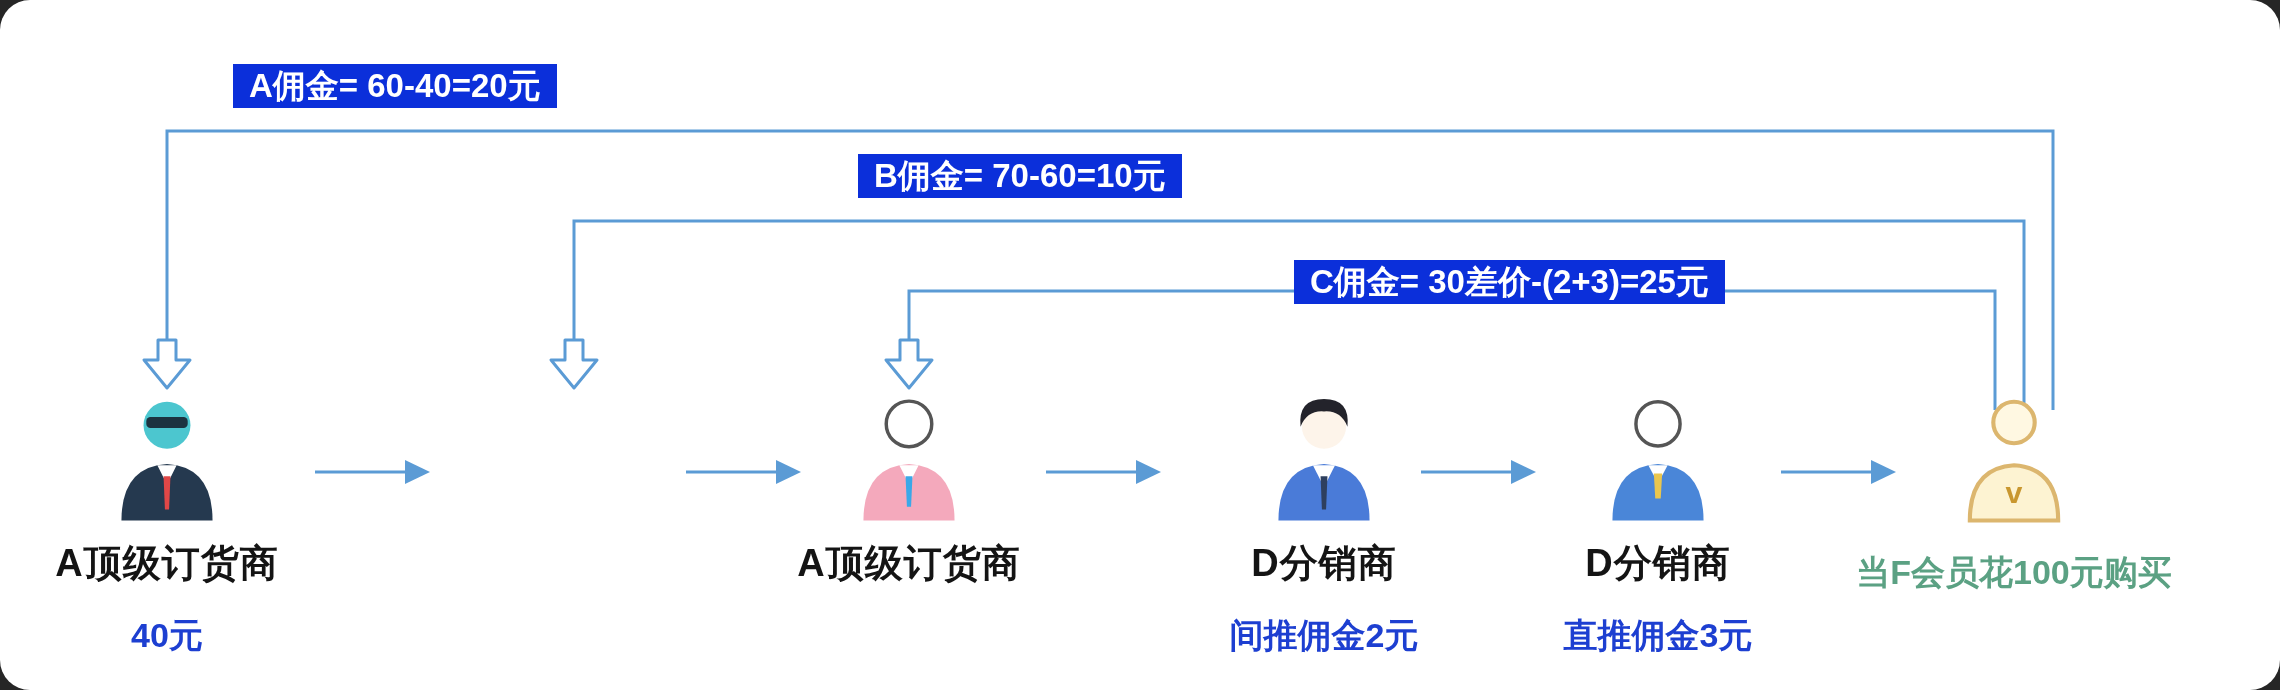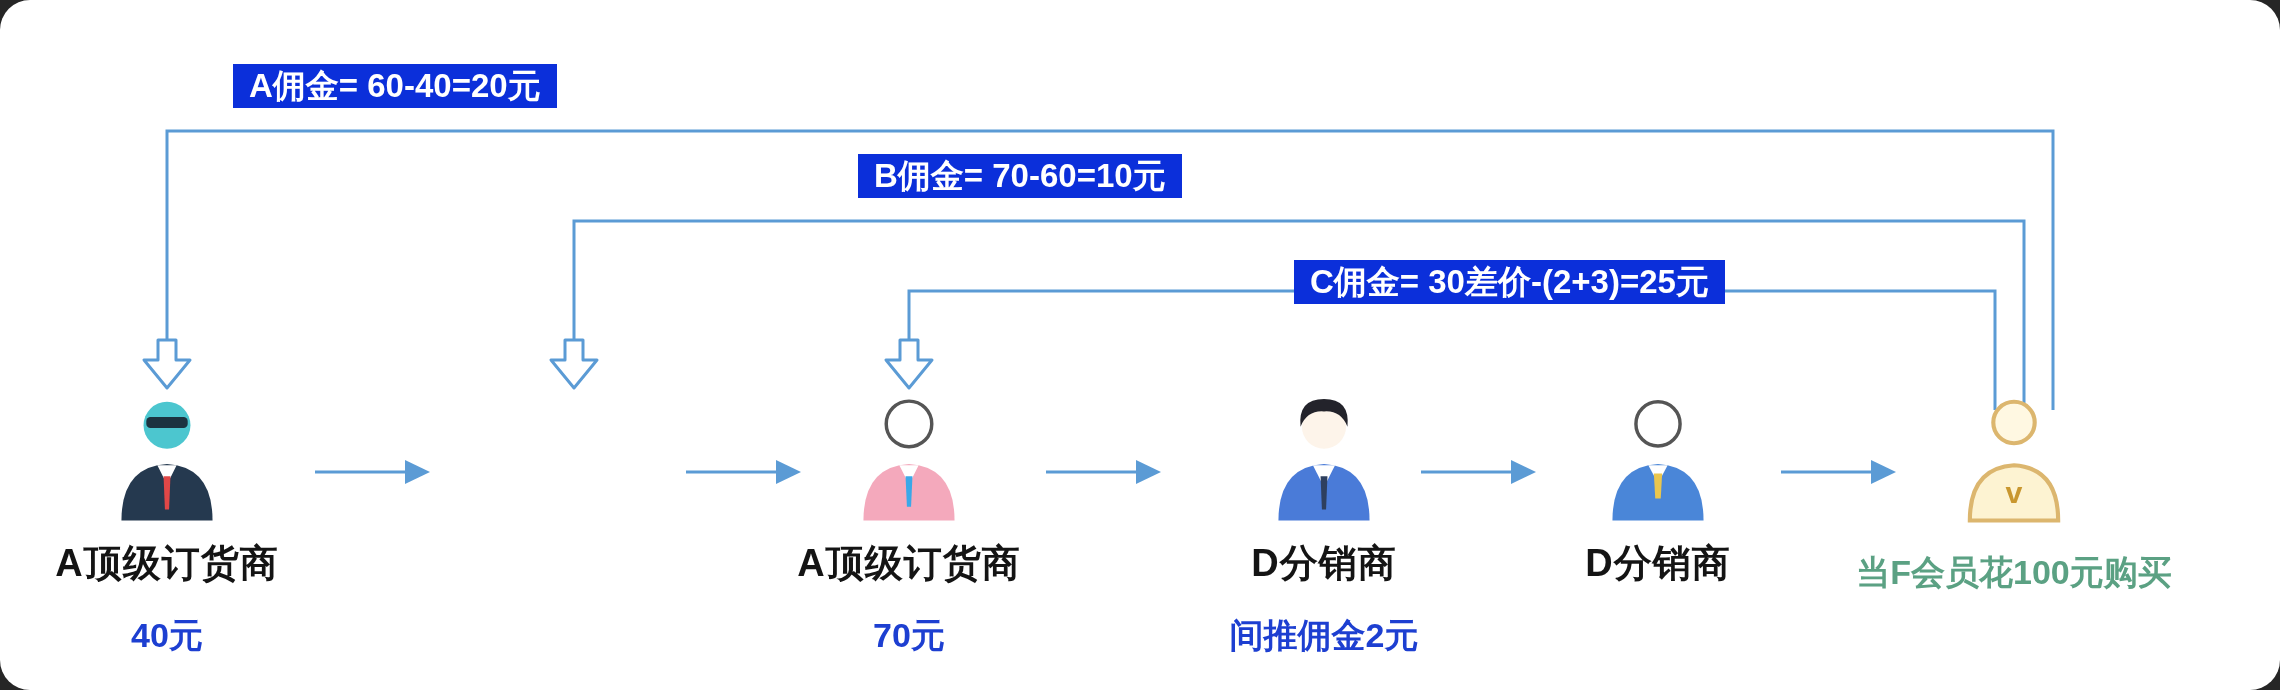--- a/index.html
+++ b/index.html
@@ -67,21 +67,20 @@
 
 
   <div class="node" style="left:709px;top:388px">
     <svg class="icon" width="138" height="138" viewBox="0 0 100 100">
       <circle cx="50" cy="26" r="16.5" fill="#ffffff" stroke="#555555" stroke-width="2.5"></circle>
       <path d="M17 96 Q17 57 50 55 Q83 57 83 96 Z" fill="#f4a9bc"></path>
       <polygon points="43,56 57,56 50,70" fill="#ffffff"></polygon>
       <polygon points="47.5,64 52.5,64 51.5,86 48.5,86" fill="#3aa8e8"></polygon>
     </svg>
     <div class="name">A顶级订货商</div>
-    <div class="sub blue">70元</div>
   </div>
 
   <div class="node" style="left:1124px;top:388px">
     <svg class="icon" width="138" height="138" viewBox="0 0 100 100">
       <circle cx="50" cy="28" r="16" fill="#fdf4ea"></circle>
       <path d="M33 28 Q31 8 50 8 Q69 8 67 28 Q62 16 50 17 Q38 16 33 28 Z" fill="#23232b"></path>
       <path d="M17 96 Q17 57 50 55 Q83 57 83 96 Z" fill="#4a7bd8"></path>
       <polygon points="42,56 58,56 50,72" fill="#ffffff"></polygon>
       <polygon points="47.5,64 52.5,64 51.5,88 48.5,88" fill="#2e3f5e"></polygon>
     </svg>
@@ -90,20 +89,21 @@
   </div>
 
   <div class="node" style="left:1458px;top:388px">
     <svg class="icon" width="138" height="138" viewBox="0 0 100 100">
       <circle cx="50" cy="26" r="16" fill="#ffffff" stroke="#555555" stroke-width="2.5"></circle>
       <path d="M17 96 Q17 57 50 55 Q83 57 83 96 Z" fill="#4a86d8"></path>
       <polygon points="43,56 57,56 50,69" fill="#ffffff"></polygon>
       <polygon points="47,62 53,62 52,80 48,80" fill="#eac64e"></polygon>
     </svg>
     <div class="name">D分销商</div>
+    <div class="sub blue">直推佣金3元</div>
   </div>
 
   <div class="node" style="left:1814px;top:388px">
     <svg class="icon" width="138" height="138" viewBox="0 0 100 100">
       <circle cx="50" cy="25" r="15" fill="#fff8e2" stroke="#dcb66e" stroke-width="3"></circle>
       <path d="M18 96 Q18 58 50 56 Q82 58 82 96 Z" fill="#fdf3d2" stroke="#dcb66e" stroke-width="3"></path>
       <text x="50" y="83" font-size="22" font-weight="bold" fill="#c9972f" text-anchor="middle" font-family="Liberation Sans, sans-serif">v</text>
     </svg>
     <div class="sub green">当F会员花100元购买</div>
   </div>

